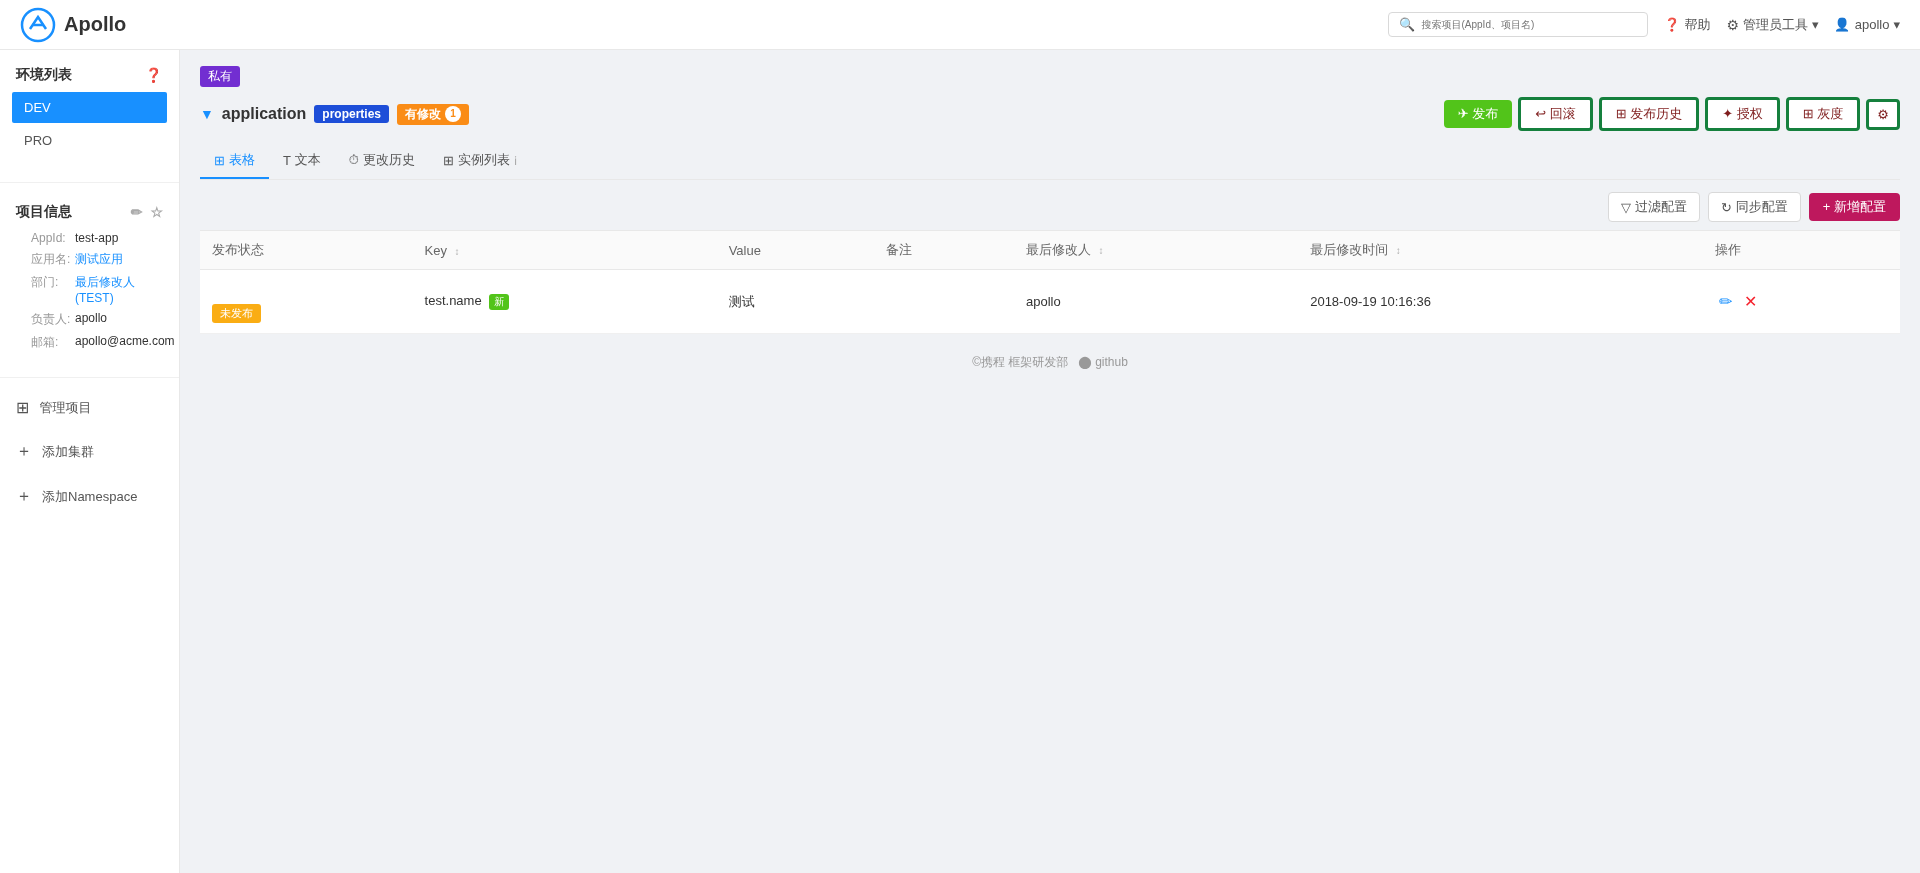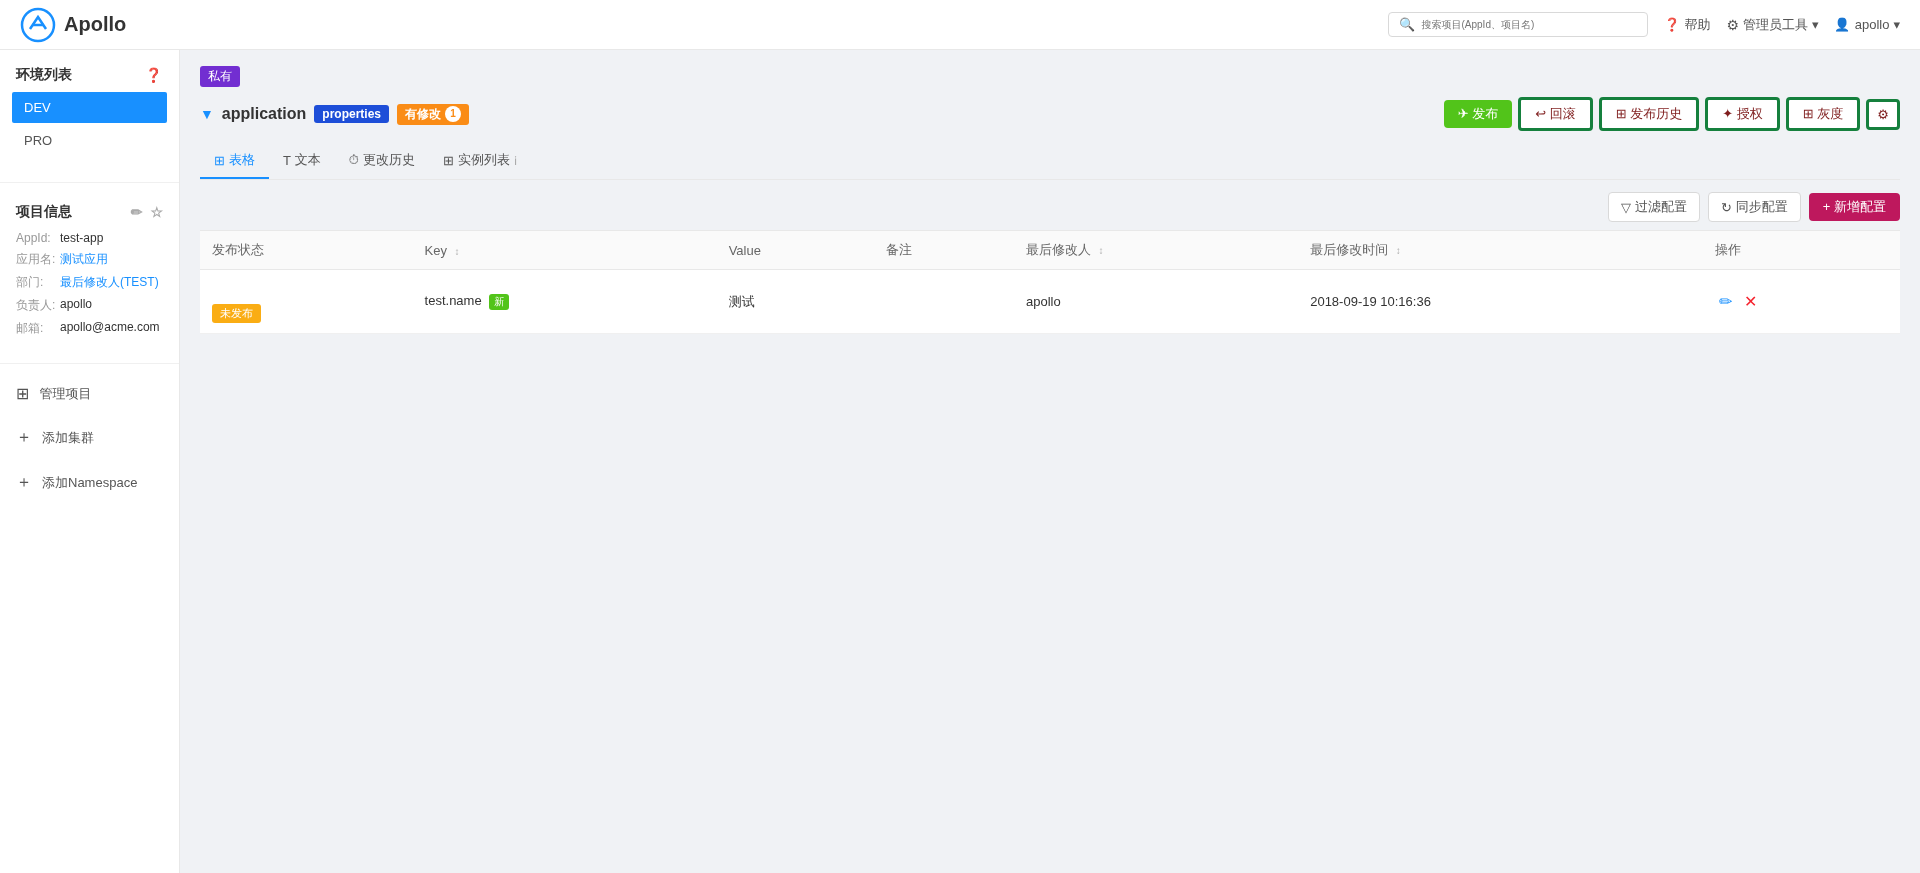--- a/index.html
+++ b/index.html
@@ -36,21 +36,21 @@
       display: flex; align-items: center; padding: 8px 12px; cursor: pointer;
       border-radius: 2px; margin-bottom: 2px; color: #555; font-size: 13px;
     }
     .env-item.active { background: #1890ff; color: #fff; }
 
     .sidebar-divider { height: 1px; background: #f0f0f0; margin: 8px 0; }
 
     .project-info { padding: 12px 16px; }
     .project-info-header { display: flex; align-items: center; justify-content: space-between; font-size: 14px; font-weight: bold; color: #333; margin-bottom: 10px; }
     .project-info-actions { display: flex; gap: 8px; }
-    .project-info-row { display: flex; margin-bottom: 6px; font-size: 12px; color: #666; }
+    .project-info-row { display: flex; margin-bottom: 6px; font-size: 12px; color: #666; margin-left: 15px; }
     .project-info-label { color: #999; min-width: 40px; margin-right: 4px; }
     .project-info-value { color: #1890ff; }
     .project-info-value.plain { color: #333; }
 
     .sidebar-action {
       display: flex; align-items: center; gap: 10px;
       padding: 12px 16px; cursor: pointer; color: #555; font-size: 13px;
     }
     .sidebar-action .action-icon { font-size: 16px; }
 
@@ -324,15 +324,23 @@
     </td>
     <td>
       <button class="action-btn" title="编辑">✏</button>
       <button class="action-btn danger" title="删除">✕</button>
     </td>
   </tr>
         </tbody>
     </table>
 
     
+    <div class="footer">
+      <span>©携程 框架研发部</span>
+      &nbsp;
+      <a href="#">
+        <span>⬤</span>
+        <span>github</span>
+      </a>
+    </div>
 
   </main>
 </div>
 
 </body></html>

